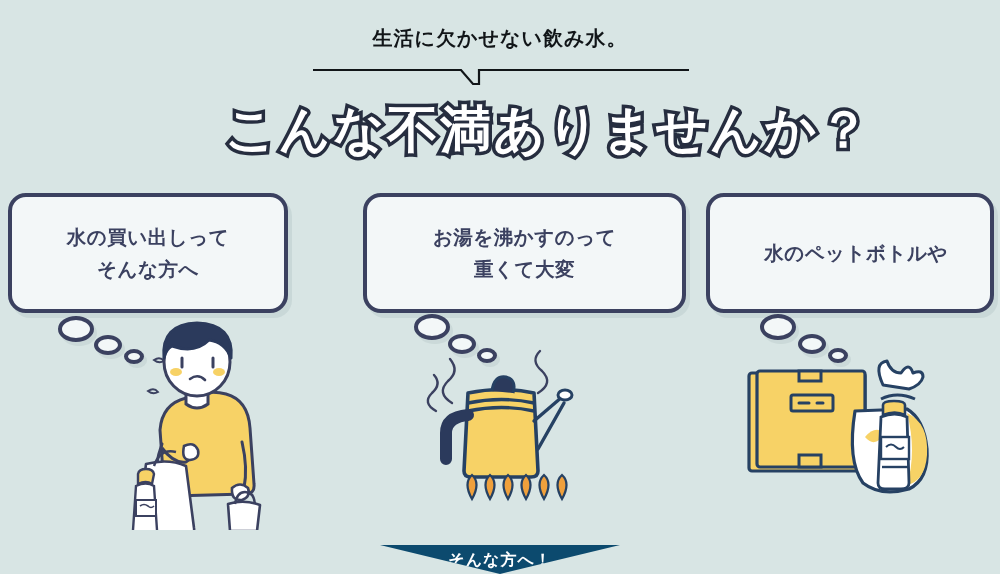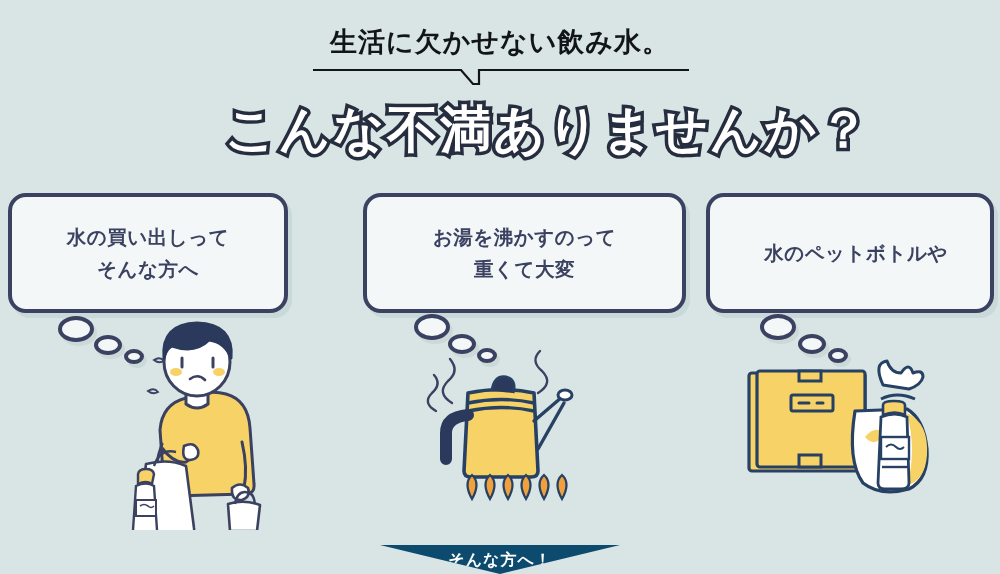--- a/index.html
+++ b/index.html
@@ -21,21 +21,21 @@
     overflow: hidden;
   }
 
   
   .eyebrow {
     position: absolute;
     top: 26px;
     left: 0;
     width: 1000px;
     text-align: center;
-    font-size: 27px;
+    font-size: 20px;
     font-weight: 700;
     color: #111518;
     letter-spacing: 1px;
     line-height: 1.2;
   }
   .eyebrow-rule {
     position: absolute;
     top: 66px;
     left: 313px;
     width: 376px;

